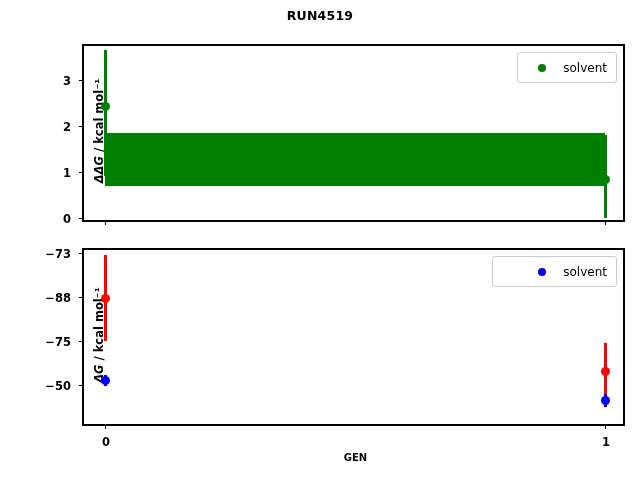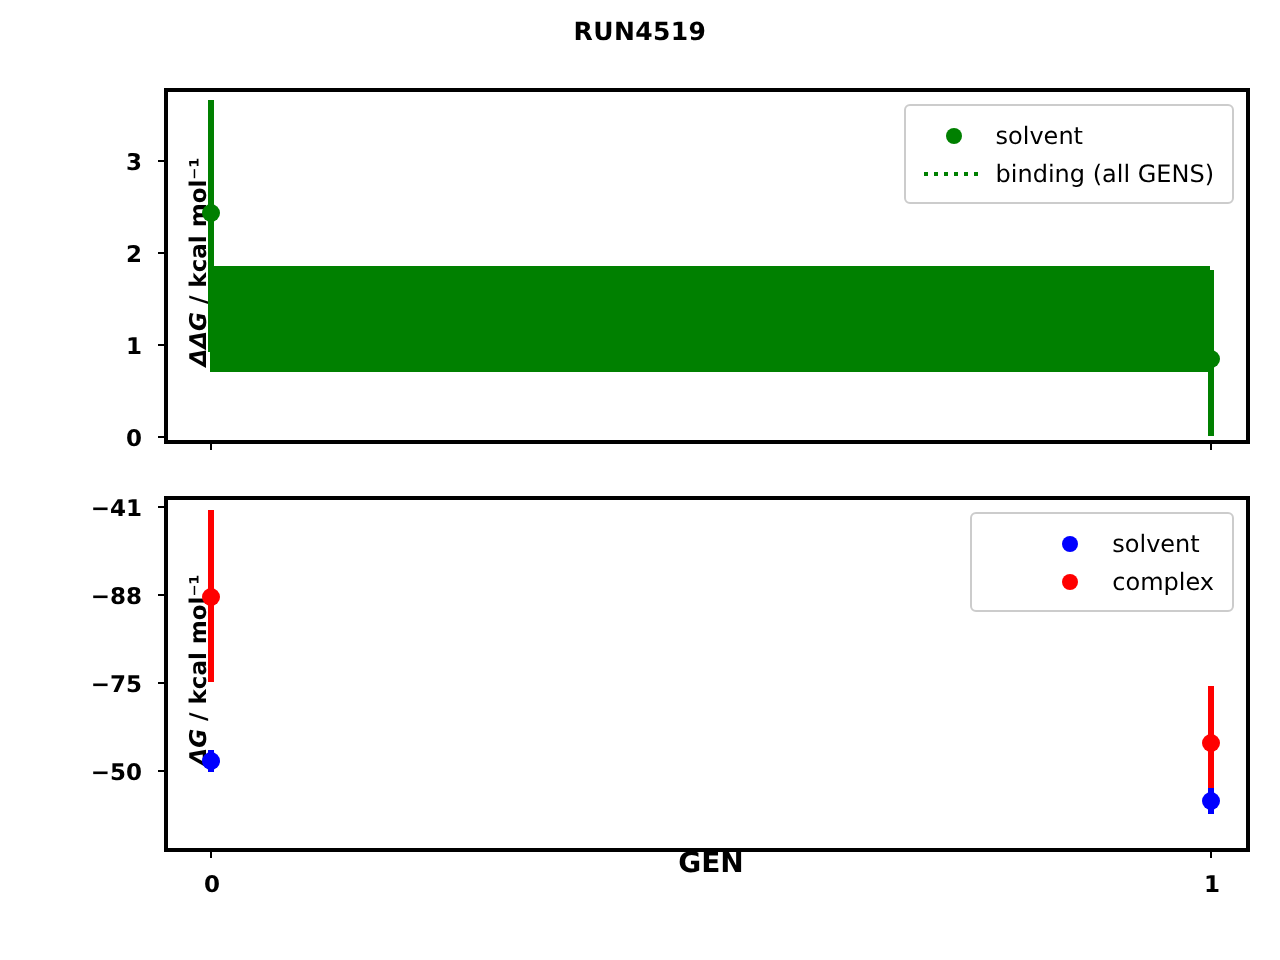--- a/index.html
+++ b/index.html
@@ -127,22 +127,23 @@
     top: 50%;
     width: 180px;
     margin-top: -9px;
     margin-left: 45px;
   }
   .xlabel {
     position: absolute;
     left: 0;
     width: 543px;
     top: 100%;
+    margin-top: 28px;
     text-align: center;
-    font-size: 14px;
+    font-size: 10px;
     font-weight: bold;
     color: #000000;
   }
 
   
   .errbar {
     position: absolute;
     width: 3px;
     margin-left: -1.5px;
   }
@@ -256,44 +257,38 @@
       <div class="marker c-green" style="left:521px; top:133px;"></div>
     </div>
 
     <div class="legend" id="legend-top">
       <div class="legend-row">
         <span class="legend-key">
             <span class="legend-dot c-green"></span>
           </span>
         <span class="legend-label">solvent</span>
       </div>
-      <div class="legend-row">
-        <span class="legend-key">
-            <span class="legend-dotted-line"></span>
-          </span>
-        <span class="legend-label">binding (all GENS)</span>
-      </div>
     </div>
   </div>
 
   <div class="axes" id="axes-bottom">
 
     <div class="ylabel" id="ylabel-bottom"><span>ΔG</span><span class="unit-part"> / kcal mol⁻¹</span></div>
 
     <div class="ytick" style="top:135px;">
       <span class="yticklabel">−50</span>
     </div>
     <div class="ytick" style="top:91px;text-align:center;">
       <span class="yticklabel">−75</span>
     </div>
     <div class="ytick" style="top:47px;">
       <span class="yticklabel">−88</span>
     </div>
     <div class="ytick" style="top:3px;">
-      <span class="yticklabel">−41</span>
+      <span class="yticklabel">−73</span>
     </div>
 
     <div class="xtick" style="left:21px;">
       <span class="xticklabel">0</span>
     </div>
     <div class="xtick" style="left:521px;">
       <span class="xticklabel">1</span>
     </div>
 
     <div class="xlabel">GEN</div>
@@ -313,22 +308,16 @@
       <div class="marker c-blue" style="left:521px; top:150px;"></div>
     </div>
 
     <div class="legend" id="legend-bottom">
       <div class="legend-row">
         <span class="legend-key">
             <span class="legend-dot c-blue"></span>
           </span>
         <span class="legend-label">solvent</span>
       </div>
-      <div class="legend-row">
-        <span class="legend-key">
-            <span class="legend-dot c-red"></span>
-          </span>
-        <span class="legend-label">complex</span>
-      </div>
     </div>
   </div>
 
 </div>
 
 </body></html>

